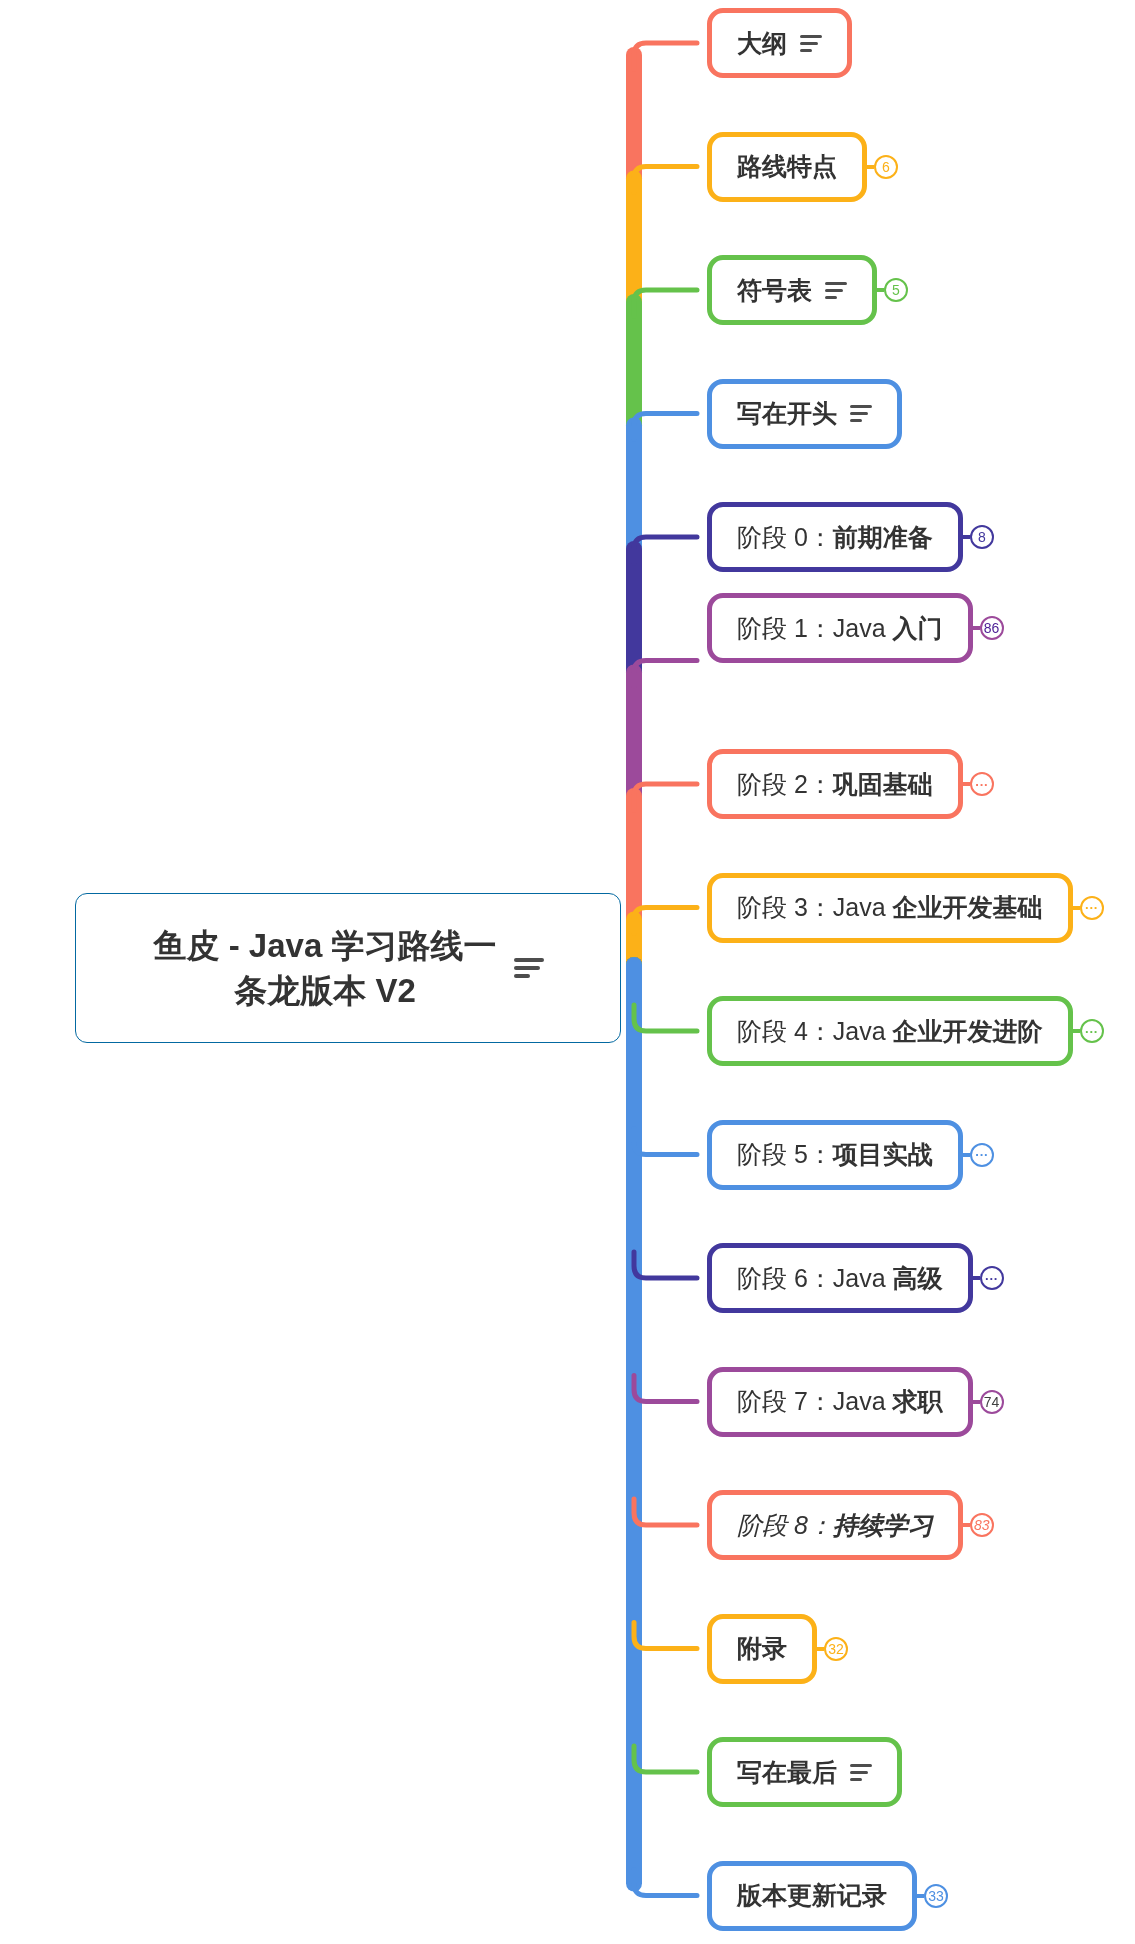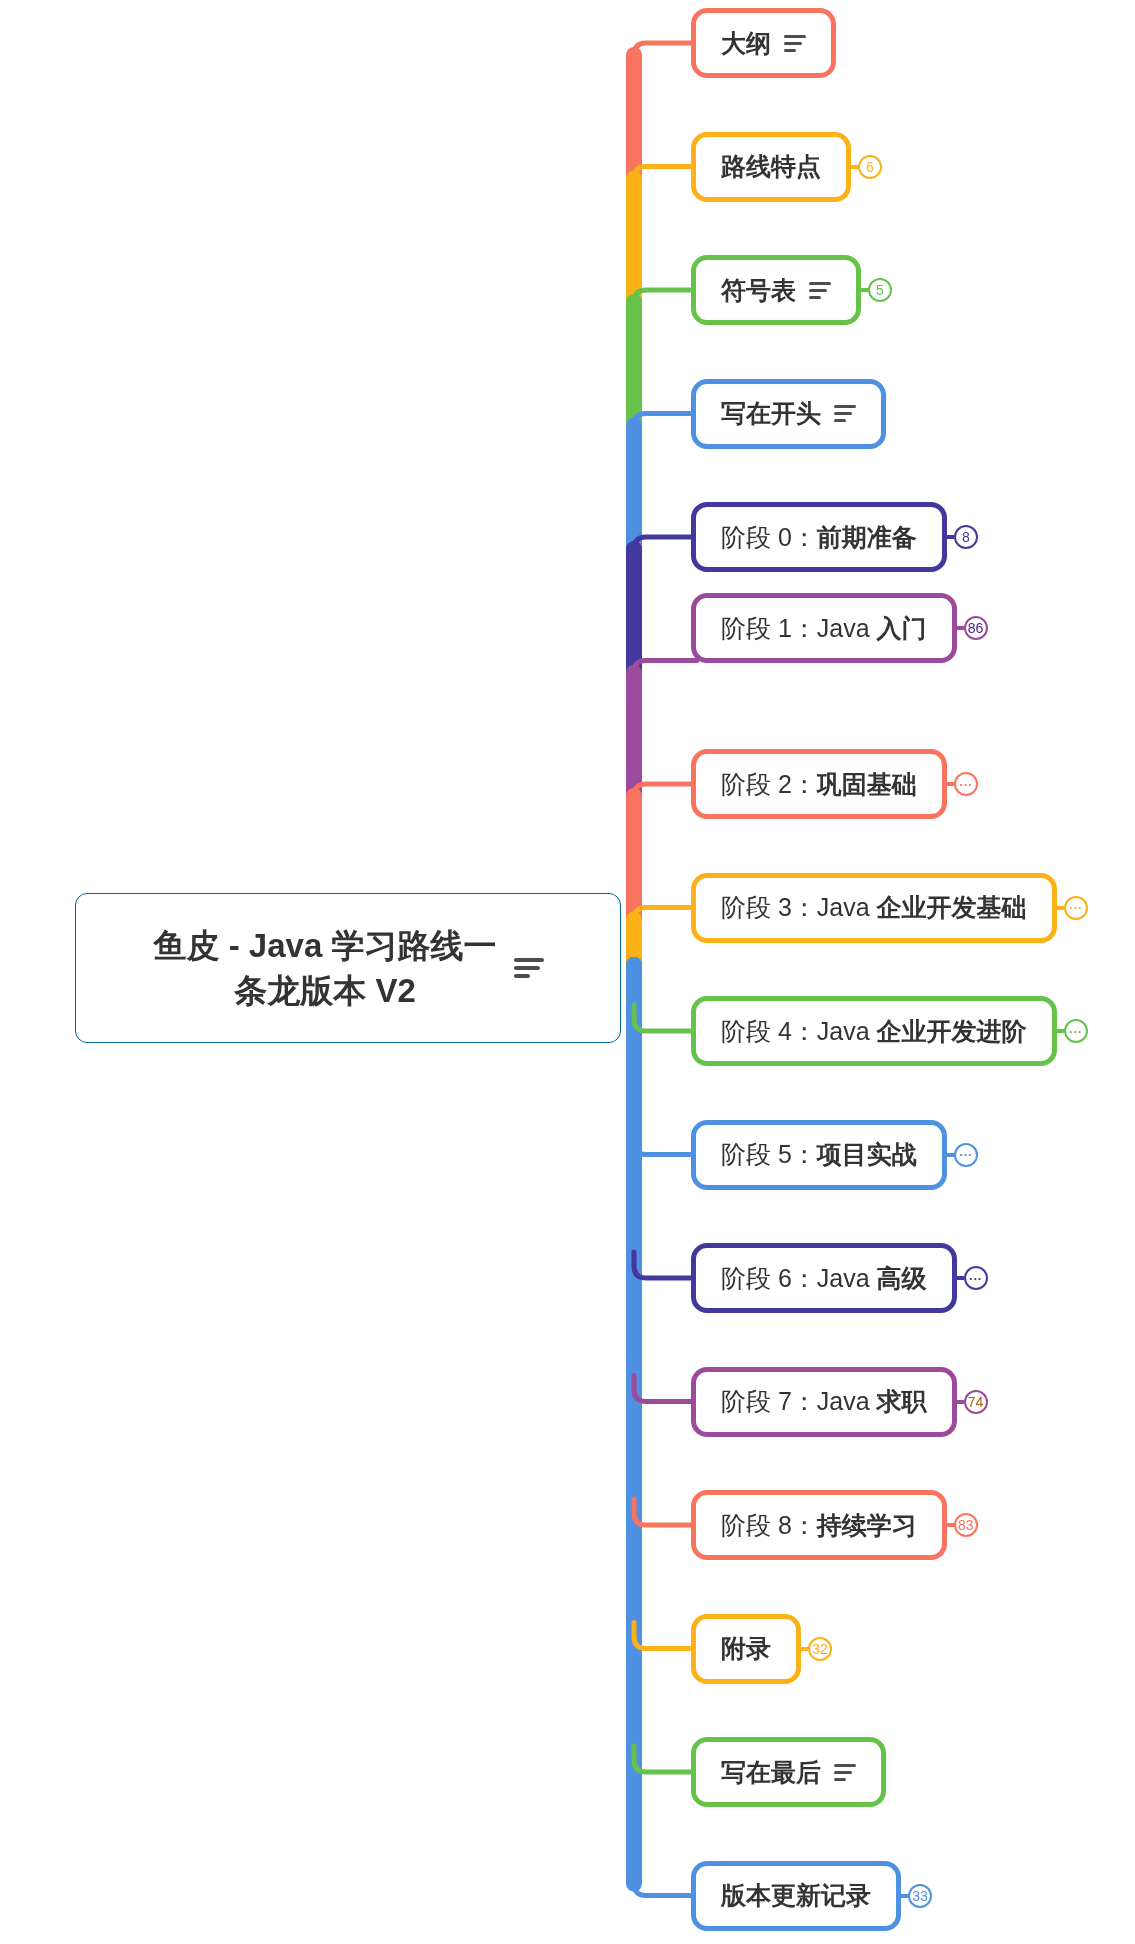--- a/index.html
+++ b/index.html
@@ -23,20 +23,21 @@
   .topic-box{
     height:70px;
     box-sizing:border-box;
     background:#fff;
     border:5px solid #000;
     border-radius:16px;
     display:flex;
     align-items:center;
     padding:0 25px;
     white-space:nowrap;
+    margin-left:16px;
   }
   .topic-label{font-size:25px;color:#333;}
   .topic-label .prefix{font-weight:400;}
   .topic-label .main{font-weight:700;}
 
   
   .note-icon{display:inline-flex;flex-direction:column;justify-content:center;gap:4px;margin-left:13px;}
   .note-icon i{display:block;height:3px;background:#4d4d4d;border-radius:2px;}
   .note-icon i:nth-child(1){width:22px;}
   .note-icon i:nth-child(2){width:18px;}
@@ -220,23 +221,23 @@
           <span class="topic-label"><span class="prefix">阶段 6：Java </span><span class="main">高级</span></span>
         </div>
         <span class="badge-stub" style="background: rgb(66, 56, 157);"></span>
         <span class="badge ellipsis" style="border-color: rgb(66, 56, 157); color: rgb(66, 56, 157);">···</span>
       </div>
       <div class="branch" style="left: 691px; top: 1366.5px;">
         <div class="topic-box" style="border-color: rgb(156, 74, 155);">
           <span class="topic-label"><span class="prefix">阶段 7：Java </span><span class="main">求职</span></span>
         </div>
         <span class="badge-stub" style="background: rgb(156, 74, 155);"></span>
-        <span class="badge" style="border-color: rgb(156, 74, 155); color: #a16207;">74</span>
-      </div>
-      <div class="branch" style="left: 691px; top: 1490px;">
+        <span class="badge" style="border-color: rgb(156, 74, 155); color: #404040;">74</span>
+      </div>
+      <div class="branch" style="left: 691px; top: 1490px; font-style: italic;">
         <div class="topic-box" style="border-color: rgb(249, 116, 95);">
           <span class="topic-label"><span class="prefix">阶段 8：</span><span class="main">持续学习</span></span>
         </div>
         <span class="badge-stub" style="background: rgb(249, 116, 95);"></span>
         <span class="badge" style="border-color: rgb(249, 116, 95); color: rgb(249, 116, 95);">83</span>
       </div>
       <div class="branch" style="left: 691px; top: 1613.5px;">
         <div class="topic-box" style="border-color: rgb(252, 177, 24);">
           <span class="topic-label"><span class="prefix"></span><span class="main">附录</span></span>
         </div>

